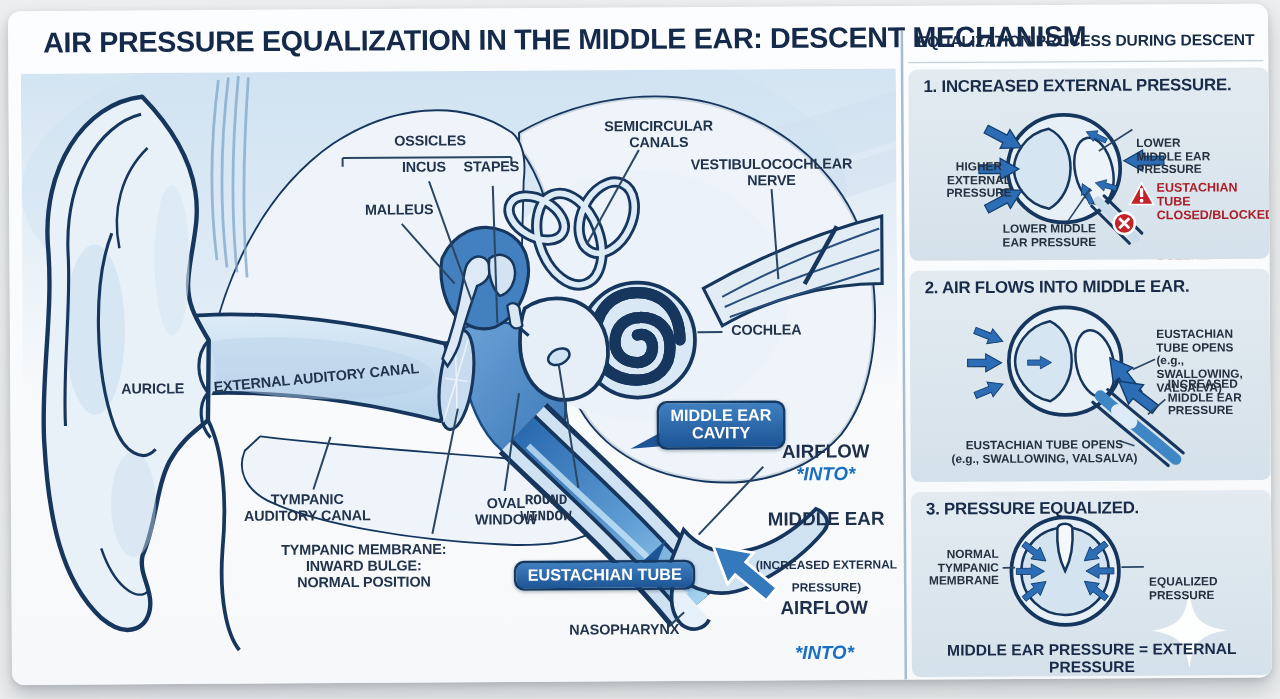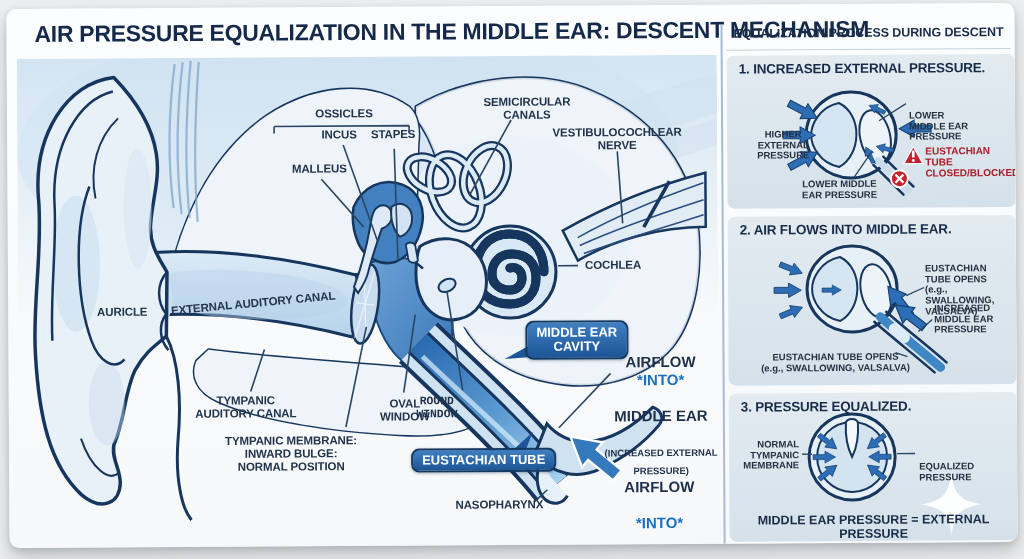--- a/index.html
+++ b/index.html
@@ -13,21 +13,21 @@
   .diagram{position:absolute;left:10px;top:50px;width:700px;height:490px;}
   .diagram svg.art{position:absolute;left:0;top:0;}
   .lbl{position:absolute;font-weight:700;color:#22344c;font-size:11.5px;line-height:1.15;text-align:center;
     transform:translate(-50%,-50%);white-space:pre-line;letter-spacing:-.1px;}
   .lbl.la{transform:translate(0,-50%);text-align:left;}
   .badge{position:absolute;background:linear-gradient(180deg,#3f7fc0,#1d5596);border:2px solid #143a63;border-radius:8px;
     color:#fff;font-weight:800;text-align:center;padding:3px 9px;font-size:13px;line-height:1.1;white-space:pre-line;
     box-shadow:0 1px 3px rgba(10,30,60,.35);}
   .airflow{position:absolute;text-align:center;font-weight:800;color:#1d2f4a;white-space:pre-line;line-height:1.12;}
   .airflow .big{font-size:15px;}
-  .airflow .into{color:#1a6fc0;}
+  .airflow .into{color:#1a6fc0;font-style:italic;}
   .airflow .note{font-size:9.5px;font-weight:700;line-height:1.15;}
   .sidebar{position:absolute;left:714px;top:16px;width:294px;height:523px;}
   .sidebar-line{position:absolute;left:0;top:4px;width:2px;height:519px;background:#a4bdd2;}
   .sidebar-header{position:absolute;left:13px;top:6px;font-size:12.5px;font-weight:800;color:#182c49;letter-spacing:-.1px;}
   .sidebar-rule{position:absolute;left:6px;top:29px;width:284px;height:1px;background:#c6d2db;}
   .panel{position:absolute;left:6px;width:288px;background:linear-gradient(180deg,#e3ebf1,#d5e1ea);border-radius:7px;overflow:hidden;}
   .panel svg{position:absolute;left:0;top:0;}
   .panel-title{position:absolute;left:12px;top:6px;font-size:13.5px;font-weight:800;color:#182c49;letter-spacing:-.2px;z-index:3;}
   .pl{position:absolute;font-weight:700;color:#25303f;font-size:9.5px;line-height:1.12;white-space:pre-line;z-index:3;}
   .pl.ctr{text-align:center;transform:translateX(-50%);}

